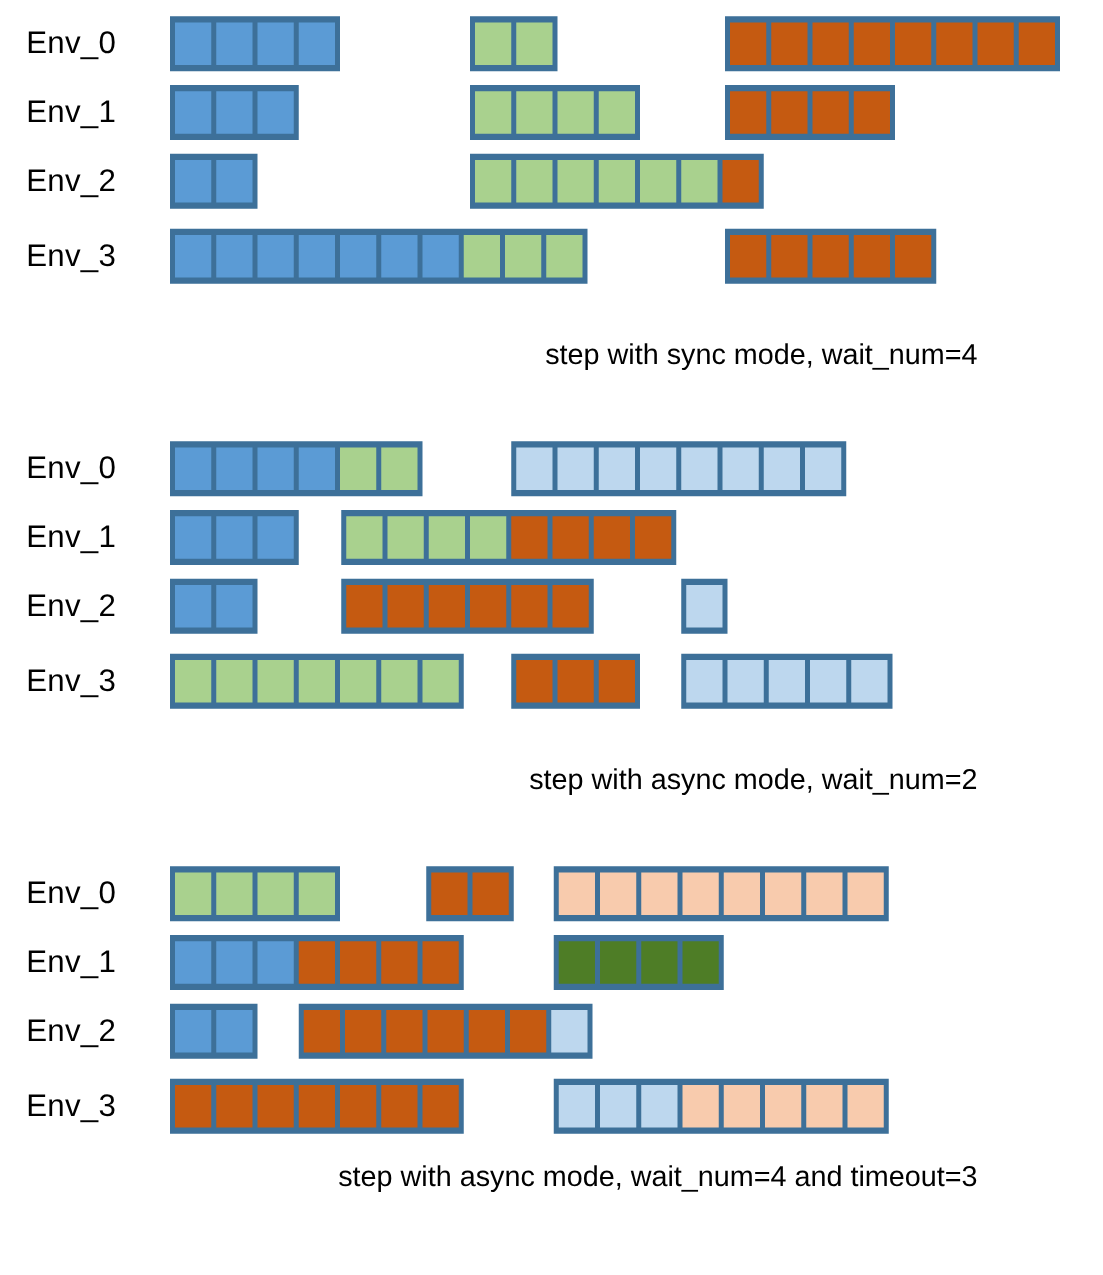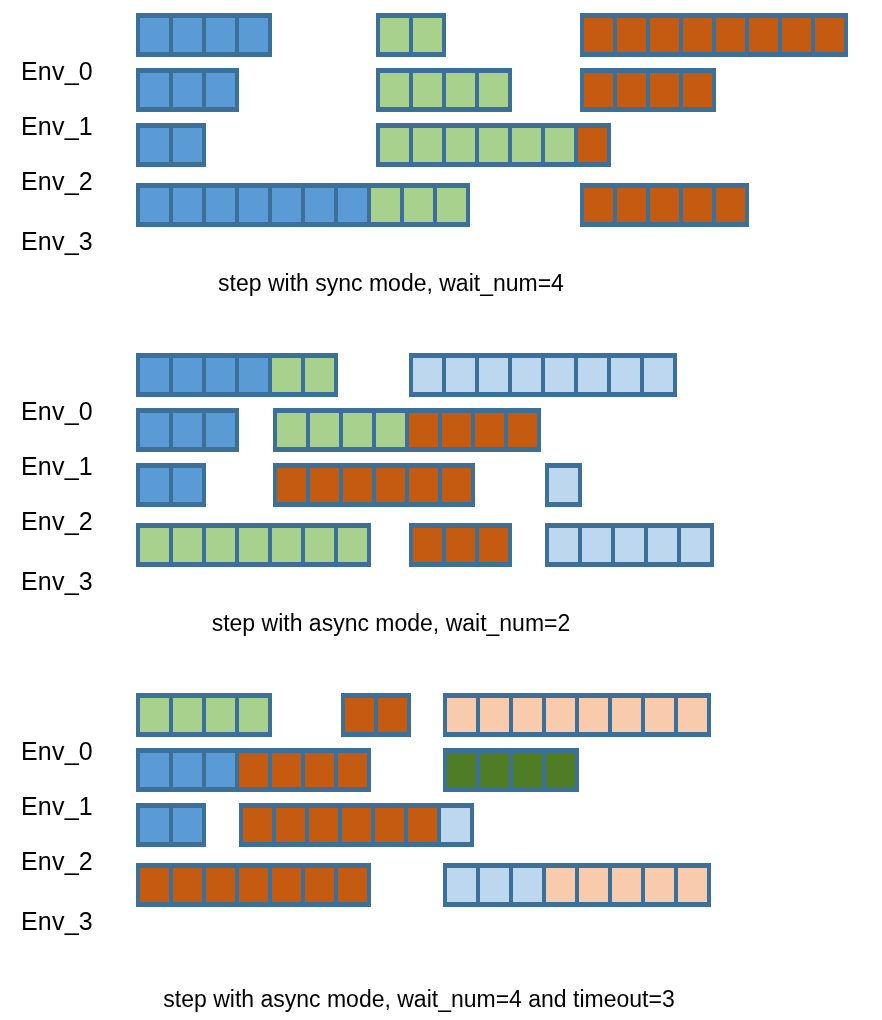--- a/index.html
+++ b/index.html
@@ -28,21 +28,20 @@
   .env-label {
     position: absolute;
     left: 21px;
     top: 50%;
     transform: translateY(-50%);
     font-size: 25px;
     color: #000000;
     letter-spacing: 0.2px;
     white-space: nowrap;
     line-height: 1;
-    margin-top: 36px;
   }
   .segment {
     position: absolute;
     top: 0;
     height: 44px;
     background: #3d7099;
     border: 0;
     box-sizing: border-box;
     display: flex;
     align-items: center;
@@ -59,21 +58,21 @@
   .c-lightblue { background: #bdd7ee; }
   .c-green     { background: #a9d18e; }
   .c-darkgreen { background: #4e7d26; }
   .c-orange    { background: #c55a11; }
   .c-lightorange { background: #f8cbad; }
 
   .caption {
     position: absolute;
     left: 0;
     width: 782px;
-    text-align: center;
+    text-align: right;
     font-size: 23px;
     color: #000000;
     line-height: 1;
     white-space: nowrap;
   }
 </style>
 </head>
 <body>
 
 <div id="figure">
@@ -319,14 +318,14 @@
           <div class="cell c-lightblue"></div>
           <div class="cell c-lightblue"></div>
           <div class="cell c-lightorange"></div>
           <div class="cell c-lightorange"></div>
           <div class="cell c-lightorange"></div>
           <div class="cell c-lightorange"></div>
           <div class="cell c-lightorange"></div>
         </div>
       </div>
     </div>
-    <div class="caption" style="top: 988px; padding-left: 28px;">step with async mode, wait_num=4 and timeout=3</div>
+    <div class="caption" style="top: 930px;">step with async mode, wait_num=4 and timeout=3</div>
   </div>
 
 </body></html>

